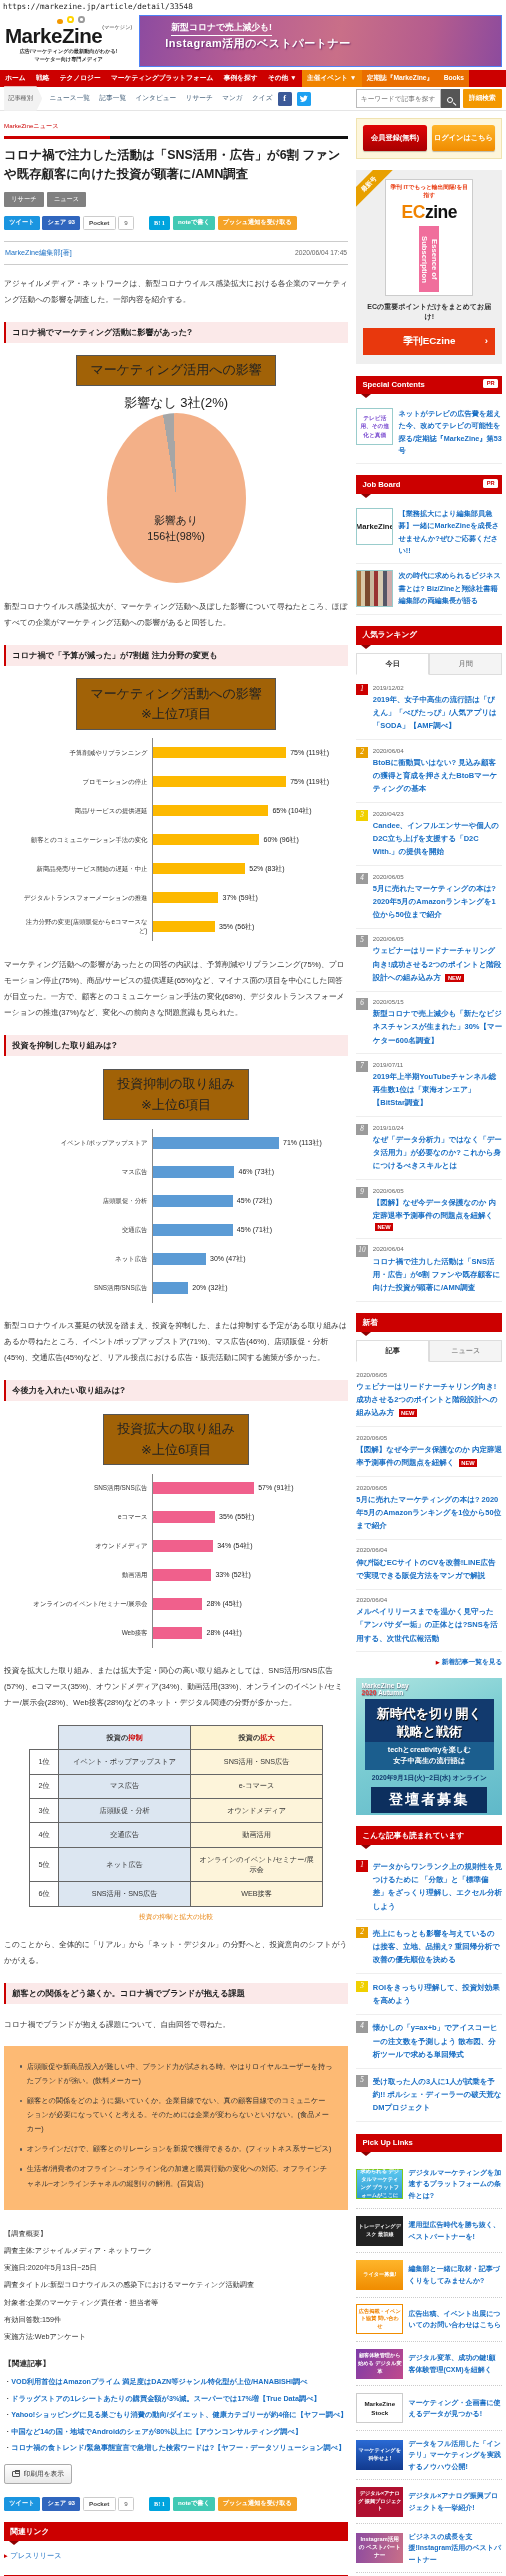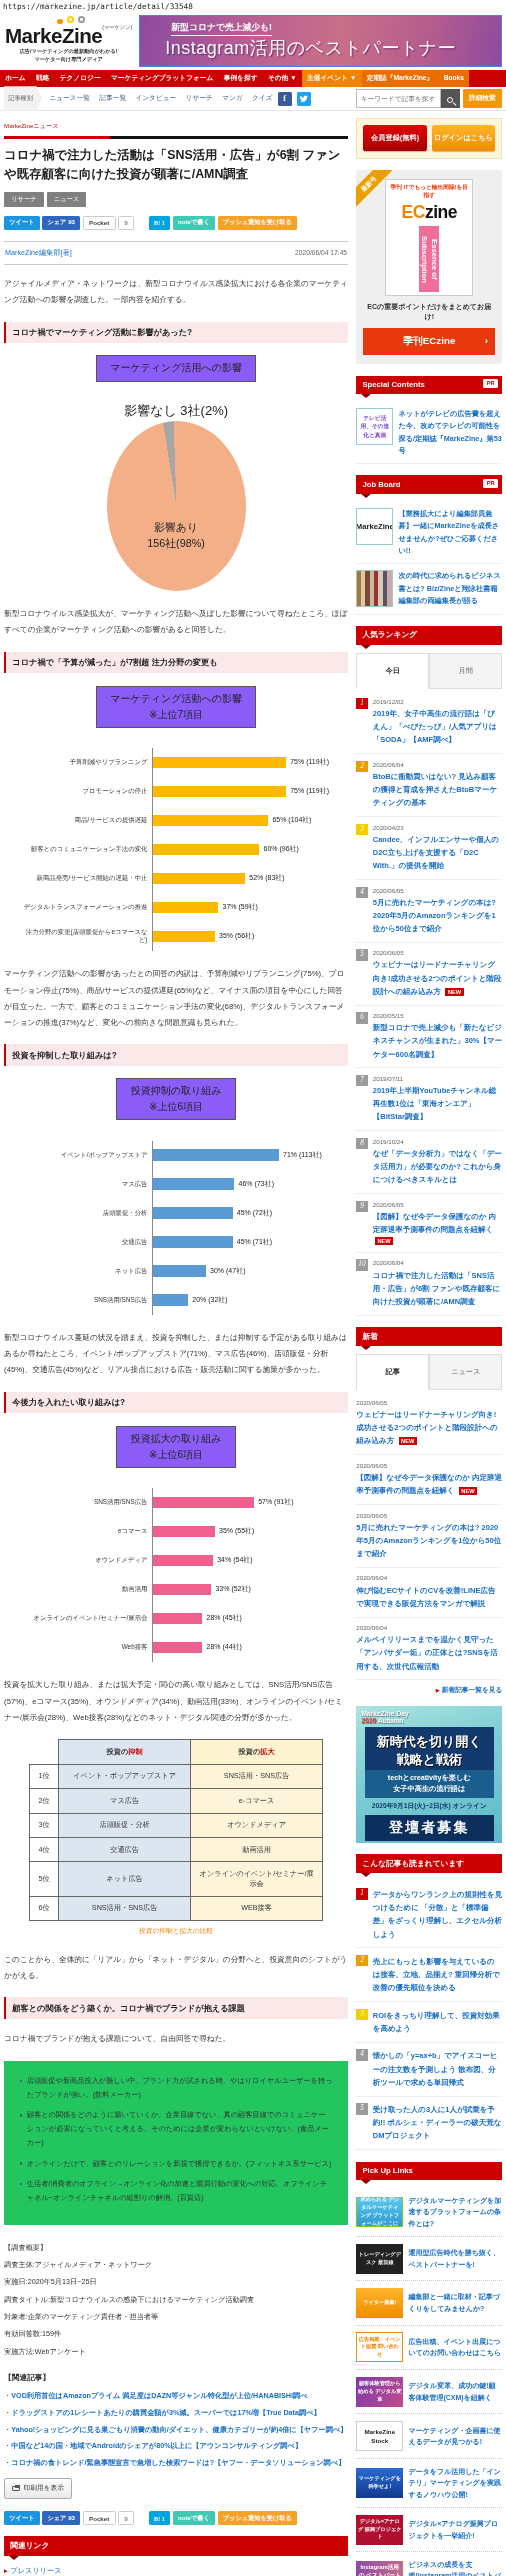--- a/index.html
+++ b/index.html
@@ -12,21 +12,21 @@
 .logo-dots{display:flex;gap:4.6px;justify-content:center;margin:1px 0 0 5.2px}
 .logo-dots i{width:6.7px;height:6.7px;border-radius:50%;display:inline-block}
 .logo-dots .d1{background:#f39800;width:5.2px;height:5.2px;margin-top:3.1px}
 .logo-dots .d2{border:2.1px solid #ffd400}
 .logo-dots .d3{border:2.1px solid #9b9b9b}
 .logo-text{font-size:20.6px;font-weight:bold;color:#1a1a1a;letter-spacing:-0.5px}
 .logo-ruby{font-size:5.2px;color:#333;vertical-align:top}
 .logo-tag{font-size:5.2px;color:#333;font-weight:bold;line-height:1.5}
 .banner-ad{flex:1;margin-left:6.2px;height:52px;border:1px solid #4f81f5;background:linear-gradient(100deg,#8d4ba0 0%,#b85f93 30%,#c96f88 55%,#b45c8e 80%,#8d4b9d 100%);position:relative;display:block;color:#fff;overflow:hidden}
 .banner-line1{position:absolute;left:31px;top:6.2px;font-size:8.8px;font-weight:bold;border-bottom:1px solid #fff;padding-bottom:1px}
-.banner-line2{position:absolute;left:25px;top:19.6px;font-size:18px;font-weight:normal;letter-spacing:0.5px;text-shadow:1px 1px 1.5px rgba(60,0,80,.6)}
+.banner-line2{position:absolute;left:25px;top:19.6px;font-size:11px;font-weight:bold;letter-spacing:0.5px;text-shadow:1px 1px 1.5px rgba(60,0,80,.6)}
 
 .main-nav{background:#cc0000;display:flex;align-items:stretch;height:17px}
 .nav-item{color:#fff;font-size:6.7px;font-weight:bold;padding:4.1px 5.2px;white-space:nowrap}
 .nav-item.orange{background:#f08300}
 .nav-item.orange2{background:#e96e00}
 .subnav{display:flex;align-items:center;height:24px;border-bottom:0.5px solid #e5e5e5;padding:0 4.1px;background:#fff}
 .cat-label{font-size:6.2px;color:#555;background:#f2f2f2;padding:7.7px 9.3px 7.7px 4.1px;clip-path:polygon(0 0,85% 0,100% 50%,85% 100%,0 100%)}
 .subnav-links{display:flex;gap:9.3px;margin-left:7.2px}
 .subnav-item{color:#44607a;font-size:6.7px}
 .sn-fb,.sn-tw{width:14px;height:14px;border-radius:1.5px;display:inline-flex;align-items:center;justify-content:center;margin-left:5.2px}
@@ -59,21 +59,21 @@
 .share-btn.hatena{background:#00a4de;font-family:"Liberation Serif",serif}
 .share-btn.note{background:#3cc ;background:#41c9b4}
 .share-btn.push{background:#f5a328}
 .author-row{border-top:0.5px solid #ccc;border-bottom:0.5px solid #ccc;display:flex;justify-content:space-between;align-items:center;padding:5.7px 1px;margin-bottom:11.3px}
 .author-link{color:#1a6fc4;font-size:7.2px}
 .pub-date{color:#666;font-size:6.7px}
 .para{font-size:7.7px;line-height:2.1;margin:0 0 13.4px;color:#333}
 .sec-head{background:#fbe9e9;border-left:2.6px solid #cc0000;font-size:8.2px;font-weight:bold;padding:5.2px 6.2px;margin:2.1px 0 12.4px;color:#222}
 
 .chart{margin:0 auto 15.5px;text-align:center}
-.chart-titlebox{display:inline-block;border:0.5px solid #555;padding:4.1px 13.4px;font-size:10px;color:#222;line-height:1.6;margin-bottom:17px;background:#8b5cf6}
+.chart-titlebox{display:inline-block;border:0.5px solid #555;padding:4.1px 13.4px;font-size:13px;color:#222;line-height:1.6;margin-bottom:5px;background:#a16207}
 .pie-toplabel{font-size:13px;color:#222;margin:3.1px 0 1px}
 .pie{width:139px;height:170px;border-radius:50%;margin:0 auto;position:relative}
 .pie-center{position:absolute;left:0;right:0;top:58%;font-size:10.8px;color:#222;line-height:1.5}
 .bars{width:309px;margin:3.1px auto 0;text-align:left}
 .bar-row{display:flex;align-items:center;height:29px}
 .bar-label{width:130px;text-align:right;padding-right:4.1px;font-size:6.4px;color:#333;line-height:1.3}
 .bar-area{flex:1;border-left:0.5px solid #888;position:relative;display:flex;align-items:center;height:100%}
 .bar{height:11.3px;display:inline-block}
 .c-yellow .bar{background:#fdb900}
 .c-blue .bar{background:#5b9bd5}
@@ -85,21 +85,21 @@
 .cmp-table th,.cmp-table td{border:0.5px solid #666;padding:6.7px 5.2px;text-align:center}
 .cmp-table .blank{border:0;background:#fff;width:29px}
 .th-sup{background:#dce6f1;width:132px}
 .th-exp{background:#fdf3d1;width:132px}
 .cmp-table .em{color:#cc0000}
 .cmp-table td.rank{background:#fff;font-size:7.2px}
 .cmp-table td.c-sup{background:#dce6f1}
 .cmp-table td.c-exp{background:#fdf4da}
 .cmp-caption{color:#e8820c;font-size:6.7px;margin-top:6.2px}
 
-.quote-box{background:#22c55e;padding:13.4px 15.5px;margin-bottom:14.4px}
+.quote-box{background:#fdba74;padding:13.4px 15.5px;margin-bottom:14.4px}
 .quote-box li{list-style:none;position:relative;padding-left:7.2px;font-size:7.2px;line-height:1.95;margin-bottom:6.2px;color:#333}
 .quote-box li::before{content:"";position:absolute;left:0;top:5.7px;width:2.6px;height:2.6px;background:#555;border-radius:50%}
 .survey{font-size:7.2px;line-height:2.4;margin-bottom:13.4px}
 .related-title{font-size:7.7px;font-weight:bold;margin-bottom:5.2px}
 .rel-link{font-size:7.2px;line-height:2.3}
 .rel-link::before{content:"・";color:#333}
 .rel-link a{color:#1a6fc4;font-weight:bold}
 .print-btn{display:inline-flex;align-items:center;gap:3.6px;border:0.5px solid #aaa;border-radius:2.1px;background:linear-gradient(#fff,#e9e9e9);padding:4.6px 7.2px;font-size:6.7px;color:#333;margin:7.2px 0 12.4px;cursor:pointer}
 .printer{width:7.7px;height:5.7px;border:0.8px solid #555;border-radius:1px;position:relative;display:inline-block}
 .printer::before{content:"";position:absolute;left:1.5px;top:-2.1px;width:3.6px;height:1.5px;border:0.8px solid #555}
@@ -142,33 +142,33 @@
 .ec-btn{display:block;background:#e8380d;color:#fff;font-size:9.8px;font-weight:bold;padding:7.2px 0;position:relative}
 .ec-btn i{position:absolute;right:7.2px;font-style:normal}
 .side-item{display:flex;gap:5.2px;padding:6.2px 0;border-bottom:0.5px solid #eee}
 .side-thumb{flex:none;display:flex;align-items:center;justify-content:center;text-align:center;overflow:hidden}
 .side-thumb.sq{width:37px;height:37px;border:0.5px solid #9cc}
 .tv-thumb{color:#7a4bd0;font-size:5.7px;font-weight:bold;line-height:1.5;padding:1px}
 .mz-thumb{font-size:7.7px;font-weight:bold;color:#222}
 .books-thumb{background:linear-gradient(90deg,#a8763f 0 12%,#d9c9a8 12% 22%,#7a4a2f 22% 36%,#c9b9a0 36% 48%,#933 48% 60%,#d8cbb2 60% 74%,#556 74% 86%,#caa 86% 100%)}
 .side-link{font-size:7.2px;color:#1a6fc4;font-weight:bold;line-height:1.7}
 .tab-row{display:flex;margin-bottom:2.1px}
-.tab{flex:1;text-align:center;font-size:7.2px;padding:12px 0;border:0.5px solid #ddd;color:#333}
+.tab{flex:1;text-align:center;font-size:7.2px;padding:5px 0;border:0.5px solid #ddd;color:#333}
 .tab.active{background:#fff;border-bottom:1px solid #fff;font-weight:bold}
 .tab.inactive{background:#f4f4f4;color:#666}
 .more-link{display:block;text-align:right;font-size:6.7px;color:#1a6fc4;font-weight:bold;margin:5.2px 0 2.1px}
 .more-link::before{content:"▶";color:#cc0000;margin-right:2.1px;font-size:5.2px}
 
 .mzday{height:137px;background:linear-gradient(160deg,#aee4e0 0%,#7fcfd4 40%,#5fb8c9 100%);position:relative;text-align:center;padding-top:4.1px;overflow:hidden}
 .mzday-brand{position:absolute;left:5.2px;top:4.1px;text-align:left;font-size:6.7px;font-weight:bold;color:#fff;text-shadow:0.5px 0.5px 1px #567}
 .mzday-brand b{color:#e33}
 .mzday-big{margin:17.5px auto 0;width:129px;background:#123a6e;color:#fff;font-size:13px;font-weight:bold;padding:5.2px 0 1px;line-height:1.4;text-shadow:0.5px 0.5px 1px #000}
 .mzday-sub{width:129px;margin:0 auto;background:#1b5e8e;color:#fff;font-size:7.2px;font-weight:bold;padding:3.1px 0;line-height:1.5}
 .mzday-date{font-size:6.7px;font-weight:bold;color:#123a6e;margin-top:4.1px}
-.mzday-cta{width:129px;margin:4.1px auto 0;background:#0c2f5e;color:#fff;font-size:14px;font-weight:bold;letter-spacing:2.1px;padding:4.1px 0}
+.mzday-cta{width:116px;margin:4.1px auto 0;background:#0c2f5e;color:#fff;font-size:14px;font-weight:bold;letter-spacing:2.1px;padding:4.1px 0}
 
 .pick-item{display:flex;gap:5.2px;padding:6.7px 0;border-bottom:0.5px dotted #ccc;align-items:center}
 .pick-thumb{width:47px;height:30px;flex:none;display:flex;align-items:center;justify-content:center;color:#fff;font-size:5.2px;font-weight:bold;text-align:center;line-height:1.5;padding:1.5px}
 .pt1{background:linear-gradient(#5bc8f0,#2f9ad0);border:1px solid #7ec820}
 .pt2{background:#222;color:#eee}
 .pt3{background:linear-gradient(#ffb52a,#f08c00)}
 .pt4{background:#fff;border:1px solid #f08c00;color:#f08300}
 .pt5{background:linear-gradient(120deg,#7d3ba8,#c04a8c)}
 .pt6{background:#fff;border:0.5px solid #ccc;color:#222;font-size:6.2px}
 .pt7{background:linear-gradient(#2a6ad4,#123a8e)}

